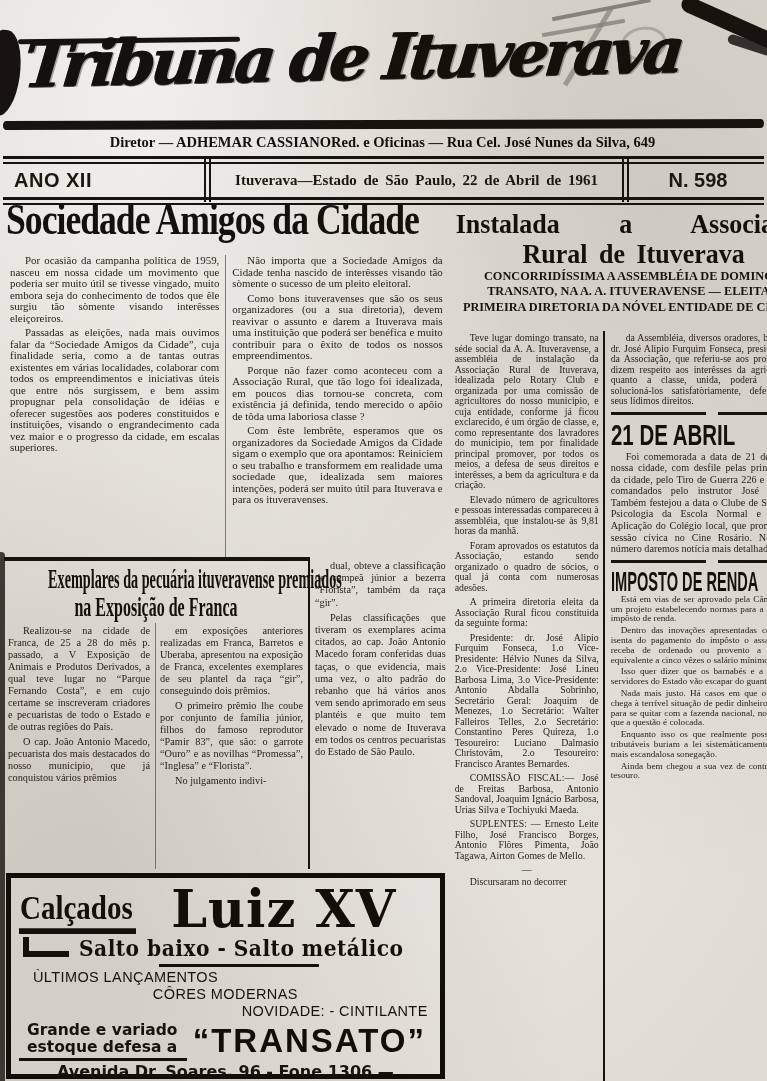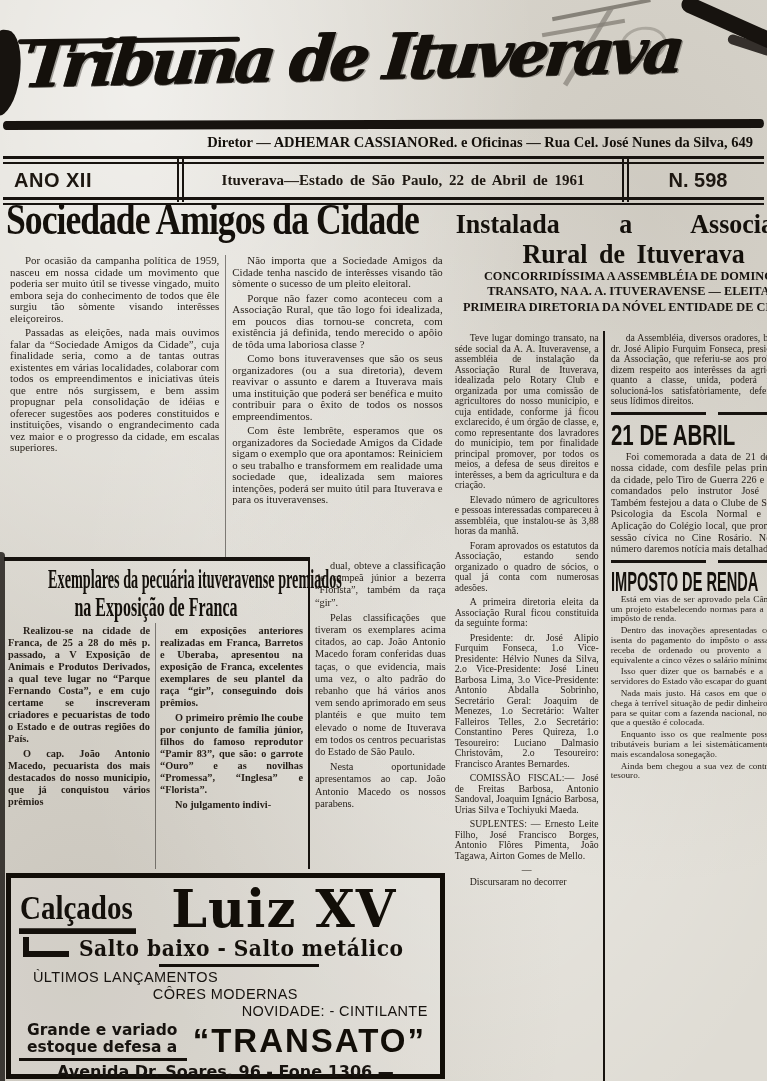--- a/index.html
+++ b/index.html
@@ -25,26 +25,26 @@
   .stamp i:nth-child(2){left:108px;top:22px;width:84px;height:4px;transform:rotate(-3deg);opacity:.8;}
   .stamp i:nth-child(3){left:150px;top:-2px;width:5px;height:90px;transform:rotate(38deg);opacity:.7;}
   .stamp i:nth-child(4){left:185px;top:30px;width:46px;height:34px;border-radius:50%;background:transparent;border:3px solid #2a241c;opacity:.5;}
 
   
   .masthead{position:relative;height:120px;padding:28px 0 0 20px;}
   .mast-title{font-family:"DejaVu Serif", serif;font-style:italic;font-weight:bold;font-size:63px;
     letter-spacing:-4px;white-space:nowrap;color:#14100b;transform:rotate(-1.3deg) skewX(-7deg);transform-origin:left bottom;
     text-shadow:1.5px 0 #14100b, 0 1px rgba(20,16,11,.75), 3px 1px rgba(20,16,11,.35);}
   .rule-heavy{height:9px;background:#17130f;border-radius:4px/5px;margin:0 3px;transform:rotate(-.15deg);}
-  .byline{display:flex;justify-content:flex-end;align-items:center;height:27px;padding:0 14px 0 12px;
+  .byline{display:flex;justify-content:center;align-items:center;height:27px;padding:0 14px 0 12px;
     font-weight:bold;font-size:14.5px;color:#14100b;}
   .rule-double{height:8px;border-top:3px solid #17130f;border-bottom:2px solid #17130f;margin:0 3px;}
   .issue-bar{display:flex;align-items:stretch;height:33px;}
   .issue-cell{display:flex;align-items:center;}
-  .issue-left{width:177px;padding-left:14px;font-family:"Liberation Sans",sans-serif;font-weight:bold;font-size:20px;letter-spacing:.5px;}
+  .issue-left{width:204px;padding-left:14px;font-family:"Liberation Sans",sans-serif;font-weight:bold;font-size:20px;letter-spacing:.5px;}
   .issue-mid{flex:1;justify-content:center;font-weight:bold;font-size:15px;word-spacing:3px;}
   .issue-right{width:138px;justify-content:center;font-family:"Liberation Sans",sans-serif;font-weight:bold;font-size:20px;border-radius:12px;}
   .vbar{width:7px;border-left:2px solid #17130f;border-right:2px solid #17130f;margin:-5px 0;}
 
   
   .main{display:flex;height:878px;}
   .col-left{width:452px;padding:0 0 0 4px;display:flex;flex-direction:column;}
   .main-vdiv{width:2px;background:#17130f;}
   .col-right{flex:1;padding:2px 4px 0 5px;display:flex;flex-direction:column;}
 
@@ -56,21 +56,21 @@
     color:#14100b;transform:scale(.99,1.22);transform-origin:left bottom;padding-left:2px;}
   .twocol{display:flex;height:302px;overflow:hidden;}
   .twocol .tc{width:50%;padding:0 6px;font-size:10.9px;line-height:11.5px;overflow:hidden;}
   .twocol .tc:first-child{border-right:1px solid rgba(23,19,15,.5);}
 
   .pec{display:flex;height:312px;overflow:hidden;}
   .pec-main{width:304px;border-top:4px solid #17130f;}
   .pec-head{height:62px;padding-top:3px;text-align:center;color:#14100b;font-weight:bold;}
   .pec-h1{font-size:20px;white-space:nowrap;transform:scale(.71,1.32);transform-origin:center top;height:28px;}
   .pec-h2{font-size:20px;white-space:nowrap;transform:scale(.8,1.32);transform-origin:center top;height:28px;}
-  .pec-cols{display:flex;height:246px;overflow:hidden;font-weight:bold;}
+  .pec-cols{display:flex;height:246px;overflow:hidden;}
   .pec-cols .pc{width:50%;padding:2px 5px 0 4px;font-size:10.3px;line-height:12px;overflow:hidden;}
   .pec-cols .pc:first-child{border-right:1px solid rgba(23,19,15,.5);}
   .pec-c3{flex:1;border-left:2px solid #17130f;padding:3px 3px 0 5px;font-size:10.3px;line-height:12.2px;overflow:hidden;}
 
   
   .ad{margin:4px 4px 0 2px;border:5px solid #120e08;height:206px;padding:2px 8px 0 8px;background:rgba(255,255,255,.14);}
   .ad-r1{display:flex;align-items:flex-end;height:54px;}
   .ad-brand{font-weight:bold;font-size:29px;color:#14100b;border-bottom:5px solid #14100b;padding:0 3px 1px 1px;
     transform:scaleY(1.15);transform-origin:left bottom;}
   .ad-name{flex:1;text-align:center;font-family:"DejaVu Serif",serif;font-weight:bold;font-size:51px;line-height:50px;
@@ -156,22 +156,22 @@
 
       <div class="soc-head">Sociedade Amigos da Cidade</div>
 
       <div class="twocol news">
         <div class="tc">
           <p>Por ocasião da campanha política de 1959, nasceu em nossa cidade um movimento que poderia ser muito útil se tivesse vingado, muito embora seja do conhecimento de todos que êle surgiu tão sòmente visando interêsses eleiçoreiros.</p>
           <p>Passadas as eleições, nada mais ouvimos falar da “Sociedade Amigos da Cidade”, cuja finalidade seria, como a de tantas outras existentes em várias localidades, colaborar com todos os empreendimentos e iniciativas úteis que entre nós surgissem, e bem assim propugnar pela consolidação de idéias e oferecer sugestões aos poderes constituidos e instituições, visando o engrandecimento cada vez maior e o progresso da cidade, em escalas superiores.</p>
         </div>
         <div class="tc">
           <p>Não importa que a Sociedade Amigos da Cidade tenha nascido de interêsses visando tão sòmente o sucesso de um pleito eleitoral.</p>
+          <p>Como bons ituveravenses que são os seus organizadores (ou a sua diretoria), devem reavivar o assunto e darem a Ituverava mais uma instituição que poderá ser benéfica e muito contribuir para o êxito de todos os nossos empreendimentos.</p>
           <p>Porque não fazer como aconteceu com a Associação Rural, que tão logo foi idealizada, em poucos dias tornou-se concreta, com existência já definida, tendo merecido o apôio de tôda uma laboriosa classe ?</p>
-          <p>Como bons ituveravenses que são os seus organizadores (ou a sua diretoria), devem reavivar o assunto e darem a Ituverava mais uma instituição que poderá ser benéfica e muito contribuir para o êxito de todos os nossos empreendimentos.</p>
           <p>Com êste lembrête, esperamos que os organizadores da Sociedade Amigos da Cidade sigam o exemplo que ora apontamos: Reiniciem o seu trabalho e transformem em realidade uma sociedade que, idealizada sem maiores intenções, poderá ser muito útil para Ituverava e para os ituveravenses.</p>
         </div>
       </div>
 
       <div class="pec">
         <div class="pec-main">
           <div class="pec-head">
             <div class="pec-h1">Exemplares da pecuária ituveravense premiados</div>
             <div class="pec-h2">na Exposição de Franca</div>
           </div>
@@ -183,21 +183,20 @@
             <div class="pc">
               <p>em exposições anteriores realizadas em Franca, Barretos e Uberaba, apresentou na exposição de Franca, excelentes exemplares de seu plantel da raça “gir”, conseguindo dois prêmios.</p>
               <p>O primeiro prêmio lhe coube por conjunto de família júnior, filhos do famoso reprodutor “Pamir 83”, que são: o garrote “Ouro” e as novilhas “Promessa”, “Inglesa” e “Florista”.</p>
               <p>No julgamento indivi-</p>
             </div>
           </div>
         </div>
         <div class="pec-c3 news">
           <p>dual, obteve a classificação de campeã júnior a bezerra “Florista”, também da raça “gir”.</p>
           <p>Pelas classificações que tiveram os exemplares acima citados, ao cap. João Antonio Macedo foram conferidas duas taças, o que evidencia, mais uma vez, o alto padrão do rebanho que há vários anos vem sendo aprimorado em seus plantéis e que muito tem elevado o nome de Ituverava em todos os centros pecuaristas do Estado de São Paulo.</p>
-          <p>Nesta oportunidade apresentamos ao cap. João Antonio Macedo os nossos parabens.</p>
         </div>
       </div>
 
       <div class="ad">
         <div class="ad-r1">
           <span class="ad-brand">Calçados</span>
           <span class="ad-name">Luiz XV</span>
         </div>
         <div class="ad-r2">
           <span class="bracket"></span>
@@ -225,21 +224,21 @@
     <div class="col-right">
       <div class="rural-head">
         <div class="rh1">Instalada a Associação</div>
         <div class="rh2">Rural de Ituverava</div>
       </div>
       <div class="rural-sub">CONCORRIDÍSSIMA A ASSEMBLÉIA DE DOMINGO TRANSATO, NA A. A. ITUVERAVENSE — ELEITA A PRIMEIRA DIRETORIA DA NÓVEL ENTIDADE DE CLASSE</div>
 
       <div class="rural-cols">
         <div class="rc1 news">
           <p>Teve lugar domingo transato, na séde social da A. A. Ituveravense, a assembléia de instalação da Associação Rural de Ituverava, idealizada pelo Rotary Club e organizada por uma comissão de agricultores do nosso municipio, e cuja entidade, conforme já ficou exclarecido, é um órgão de classe, e, como representante dos lavradores do municipio, tem por finalidade principal promover, por todos os meios, a defesa de seus direitos e interêsses, a bem da agricultura e da criação.</p>
-          <p>Elevado número de agricultores e pessoas interessadas compareceu à assembléia, que instalou-se às 3,88 horas da manhã.</p>
+          <p>Elevado número de agricultores e pessoas interessadas compareceu à assembléia, que instalou-se às 9,81 horas da manhã.</p>
           <p>Foram aprovados os estatutos da Associação, estando sendo organizado o quadro de sócios, o qual já conta com numerosas adesões.</p>
           <p>A primeira diretoria eleita da Associação Rural ficou constituida da seguinte forma:</p>
           <p>Presidente: dr. José Alipio Furquim Fonseca, 1.o Vice-Presidente: Hélvio Nunes da Silva, 2.o Vice-Presidente: José Lineu Barbosa Lima, 3.o Vice-Presidente: Antonio Abdalla Sobrinho, Secretário Geral: Joaquim de Menezes, 1.o Secretário: Walter Falleiros Telles, 2.o Secretário: Constantino Peres Quireza, 1.o Tesoureiro: Luciano Dalmasio Christovâm, 2.o Tesoureiro: Francisco Arantes Bernardes.</p>
           <p>COMISSÃO FISCAL:— José de Freitas Barbosa, Antonio Sandoval, Joaquim Ignácio Barbosa, Urias Silva e Tochiyuki Maeda.</p>
           <p>SUPLENTES: — Ernesto Leite Filho, José Francisco Borges, Antonio Flôres Pimenta, João Tagawa, Airton Gomes de Mello.</p>
           <p class="dash">—</p>
           <p>Discursaram no decorrer</p>
         </div>
         <div class="rdiv"></div>
         <div class="rc2">

